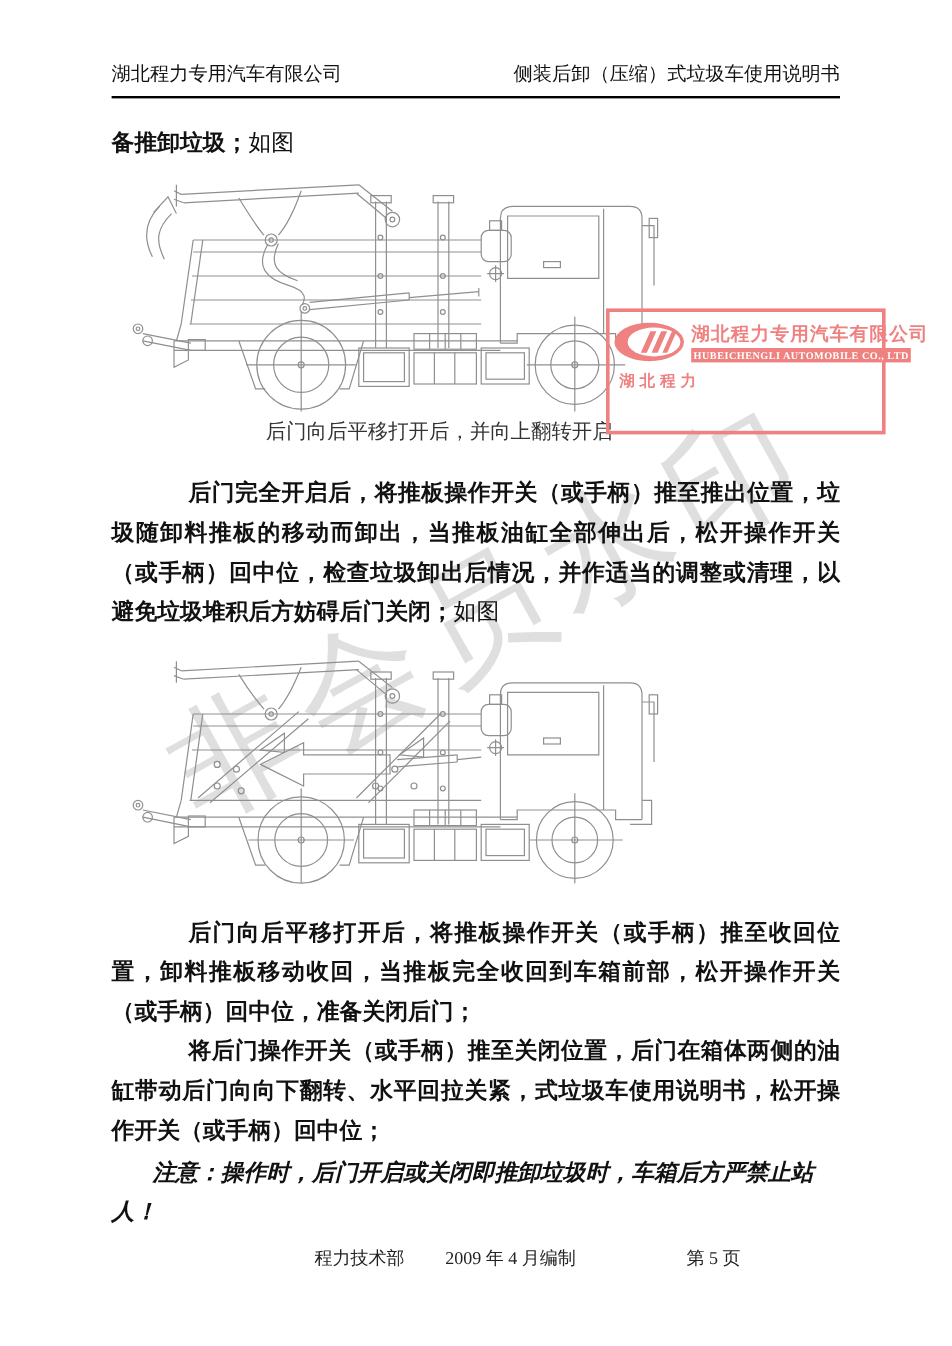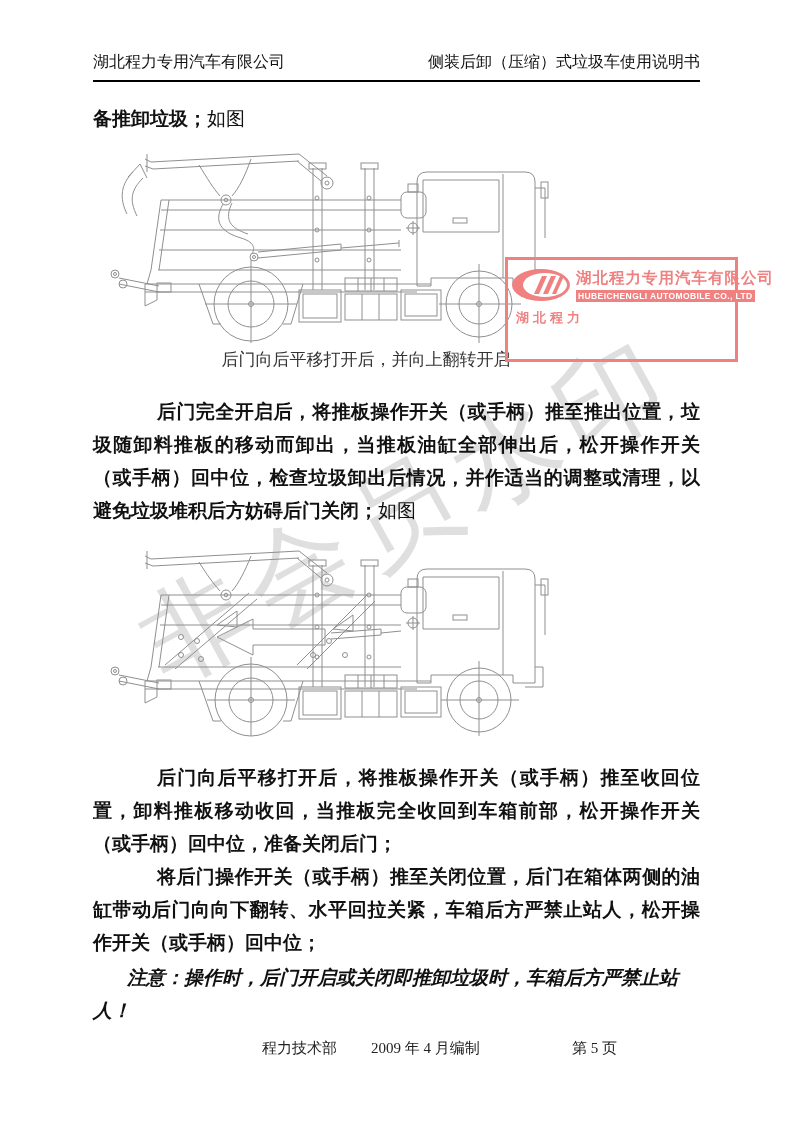--- a/index.html
+++ b/index.html
@@ -29,21 +29,21 @@
   .footer .pg{position:absolute;right:176px;top:0;text-align:right;}
   .footer .sp{display:inline-block;width:34px;}
   
   .stamp{position:absolute;z-index:4;left:505px;top:257px;width:227px;height:99px;
          border:3px solid #ef8181;color:#ef8181;background:transparent;}
   .stamp-top{display:flex;align-items:center;margin-top:7px;}
   .stamp-logo{flex:0 0 auto;margin-left:3px;}
   .stamp-right{margin-left:3px;}
   .stamp-cn{font-family:"Liberation Sans","DejaVu Sans",sans-serif;font-weight:bold;
             font-size:15.5px;letter-spacing:1px;white-space:nowrap;}
-  .stamp-en{margin-top:1px;background:#ef8181;color:#fff;font-family:Liberation Sans, sans-serif;
+  .stamp-en{margin-top:1px;background:#ef8181;color:#fff;font-family:Liberation Serif, serif;
             font-weight:bold;font-size:8.5px;letter-spacing:.4px;padding:1px 2px;white-space:nowrap;width:fit-content;}
   .stamp-bottom{display:flex;align-items:flex-start;margin-top:6px;padding:0 8px;}
   .stamp-small{font-size:13px;letter-spacing:4px;font-family:"Liberation Sans","DejaVu Sans",sans-serif;font-weight:bold;}
   .stamp-dept{font-size:25px;letter-spacing:13px;margin-left:16px;
               font-family:"Liberation Sans","DejaVu Sans",sans-serif;font-weight:bold;white-space:nowrap;}
   
   .watermark{position:absolute;z-index:1;left:150px;top:582px;font-size:106px;letter-spacing:12px;
              color:#9e9e9e;opacity:.32;transform:rotate(-29deg);transform-origin:left center;
              white-space:nowrap;font-family:"Liberation Sans","DejaVu Sans",sans-serif;pointer-events:none;}
   .truck{stroke:#8f8f8f;fill:none;stroke-width:1;}
@@ -307,21 +307,21 @@
           <circle cx="378" cy="163" r="32"></circle>
             <circle cx="378" cy="163" r="19"></circle>
             <circle cx="378" cy="163" r="2.5"></circle>
           <line x1="340" y1="163" x2="418" y2="163"></line>
             <line x1="378" y1="124" x2="378" y2="199"></line>
         </g>
       </svg>
     </div>
 
     <p class="para first">后门向后平移打开后，将推板操作开关（或手柄）推至收回位置，卸料推板移动收回，当推板完全收回到车箱前部，松开操作开关（或手柄）回中位，准备关闭后门；</p>
-    <p class="para">将后门操作开关（或手柄）推至关闭位置，后门在箱体两侧的油缸带动后门向向下翻转、水平回拉关紧，车箱后方严禁止站人，松开操作开关（或手柄）回中位；</p>
+    <p class="para">将后门操作开关（或手柄）推至关闭位置，后门在箱体两侧的油缸带动后门向向下翻转、水平回拉关紧，式垃圾车使用说明书，松开操作开关（或手柄）回中位；</p>
     <p class="note">注意：操作时，后门开启或关闭即推卸垃圾时，车箱后方严禁止站人！</p>
 
   </div>
 
   <div class="stamp">
     <div class="stamp-top">
       <svg class="stamp-logo" width="62" height="36" viewBox="0 0 62 36">
         <ellipse cx="30" cy="18" rx="29" ry="16" fill="#ef8181"></ellipse>
         <ellipse cx="34" cy="18" rx="22" ry="12" fill="#ffffff"></ellipse>
         <polygon points="23,27 31,9 36,9 28,27" fill="#ef8181"></polygon>

